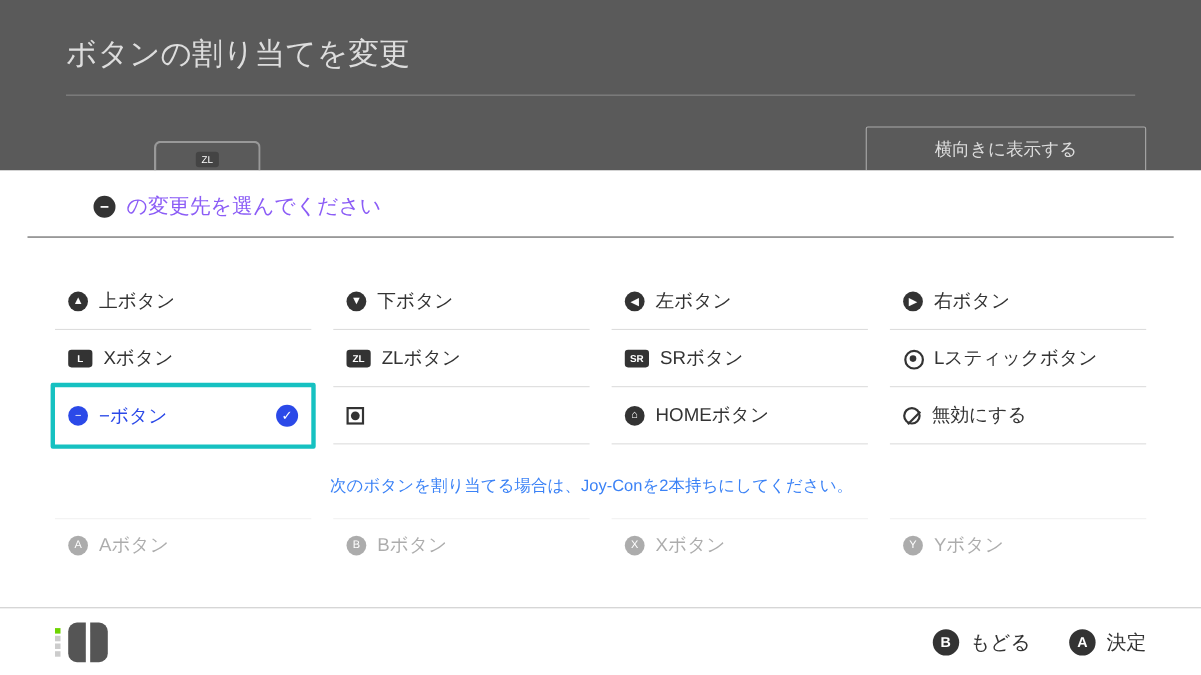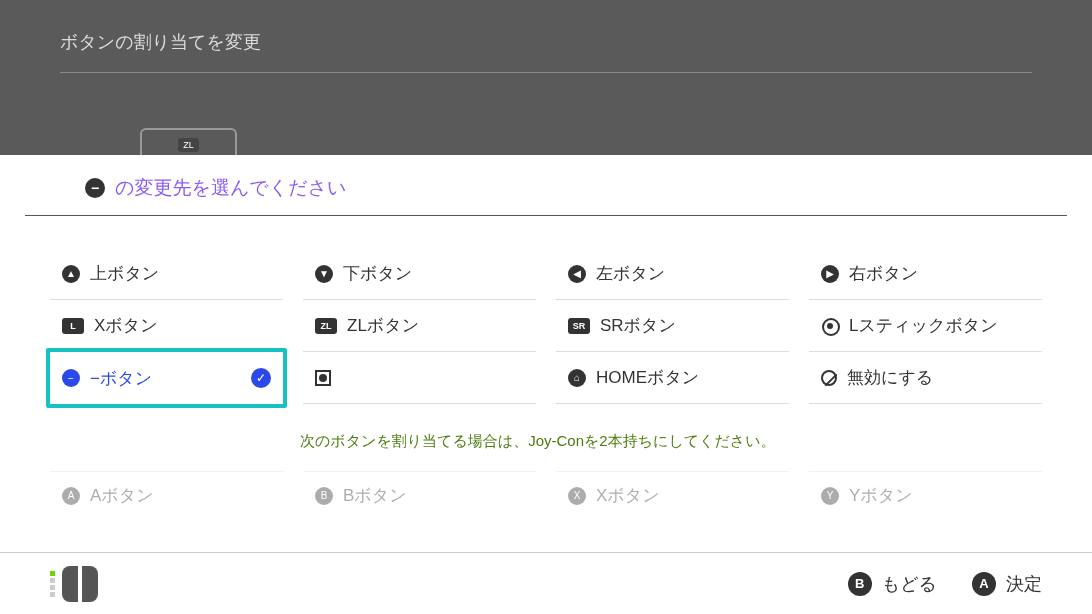--- a/index.html
+++ b/index.html
@@ -13,21 +13,21 @@
 }
 .background-layer {
   position: absolute;
   top: 0; left: 0; right: 0;
   height: 155px;
   background: #5a5a5a;
   color: #fff;
   padding: 0 60px;
 }
 .bg-title {
-  font-size: 18px;
+  font-size: 28px;
   padding-top: 30px;
   padding-bottom: 18px;
   border-bottom: 1px solid #888;
   color: #ddd;
 }
 .bg-controller-outline {
   position: absolute;
   top: 128px;
   left: 140px;
   width: 97px;
@@ -185,21 +185,21 @@
   margin-right: 10px; flex-shrink:0;
   position: relative;
 }
 .icon-disable::after {
   content:""; position:absolute; width:16px; height:2px; background:#333;
   top:7px; left:0; transform: rotate(-45deg);
 }
 .note-text {
   padding: 28px 50px 0 50px;
   font-size: 15px;
-  color: #4d7c0f;
+  color: #3b82f6;
   margin-left: 250px;
 }
 .more-row {
   display: grid;
   grid-template-columns: repeat(4, 1fr);
   gap: 0 20px;
   padding: 20px 50px 0 50px;
   opacity: 0.4;
 }
 .more-item {
@@ -256,20 +256,23 @@
   font-size: 13px; font-weight: bold;
 }
 </style>
 </head>
 <body>
 
 <div class="background-layer">
   <div class="bg-title">ボタンの割り当てを変更</div>
   <div class="bg-controller-outline">
     <span class="bg-zl-badge">ZL</span>
+  </div>
+  <div class="bg-right-button">
+    <span>横向きに表示する</span>
   </div>
 </div>
 
 <div class="modal">
   <div class="modal-header">
     <span class="header-icon">−</span>
     <span class="header-text">の変更先を選んでください</span>
   </div>
 
   <div class="options-grid">

